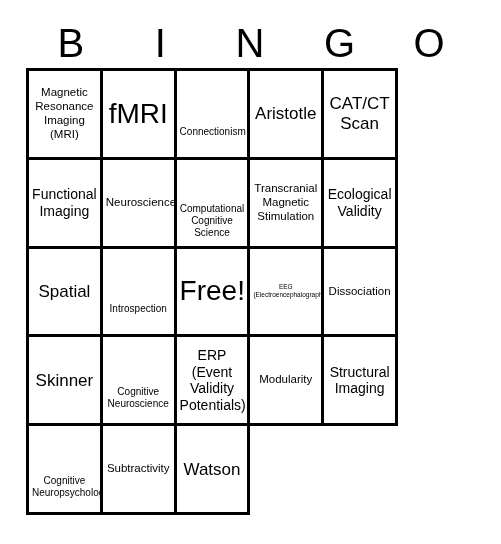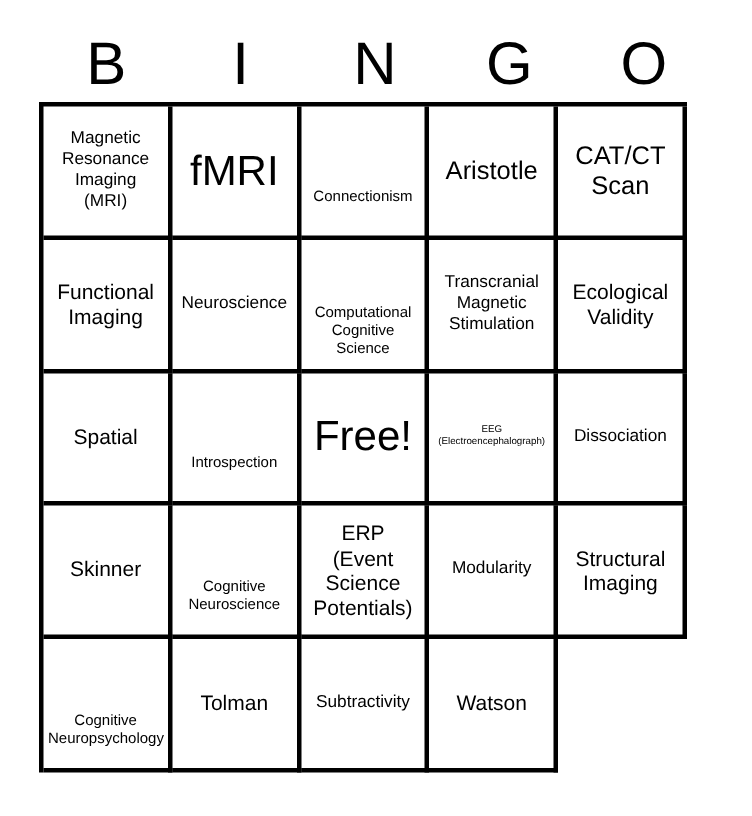--- a/index.html
+++ b/index.html
@@ -36,21 +36,21 @@
     font-size: 40px;
     font-weight: 400;
     line-height: 1;
     letter-spacing: 0px;
   }
   
   #grid {
     position: absolute;
     left: 26px;
     top: 68px;
-    width: 432px;
+    width: 372px;
     height: 447px;
     box-sizing: border-box;
     display: grid;
     grid-template-columns: repeat(5, 1fr);
     grid-template-rows: repeat(5, 1fr);
     border-top: 3px solid #000;
     border-left: 3px solid #000;
   }
   .cell {
     box-sizing: border-box;
@@ -68,21 +68,21 @@
     line-height: 1.12;
     white-space: pre-line;
     width: 100%;
   }
   
   .fs-xxs .txt { font-size: 6.5px;  line-height: 1.25; }
   .fs-xs  .txt { font-size: 10px;   line-height: 1.2; margin-top: 36px; }
   .fs-sm  .txt { font-size: 11.5px; line-height: 1.2; }
   .fs-md  .txt { font-size: 14px;   line-height: 1.18; }
   .fs-lg  .txt { font-size: 17px;   line-height: 1.15; }
-  .fs-xl  .txt { font-size: 14px;   line-height: 1.12; }
+  .fs-xl  .txt { font-size: 17px;   line-height: 1.12; }
   .fs-xxl .txt { font-size: 28px;   line-height: 1.1; }
 </style>
 </head>
 <body>
 
 <div id="card">
 
   <div id="header">
     <div class="hcell">
       <span>B</span>
@@ -164,38 +164,35 @@
     <div class="cell fs-xl">
         <span class="txt">Skinner</span>
       </div>
     <div class="cell fs-xs">
         <span class="txt">Cognitive
 Neuroscience</span>
       </div>
     <div class="cell fs-md">
         <span class="txt">ERP
 (Event
-Science
+Validity
 Potentials)</span>
       </div>
     <div class="cell fs-sm">
         <span class="txt">Modularity</span>
       </div>
 
     <div class="cell fs-md">
         <span class="txt">Structural
 Imaging</span>
       </div>
     <div class="cell fs-xs">
         <span class="txt">Cognitive
 Neuropsychology</span>
       </div>
-    <div class="cell fs-xl">
-        <span class="txt">Tolman</span>
-      </div>
     <div class="cell fs-sm">
         <span class="txt">Subtractivity</span>
       </div>
     <div class="cell fs-xl">
         <span class="txt">Watson</span>
       </div>
   </div>
 
 </div>
 

